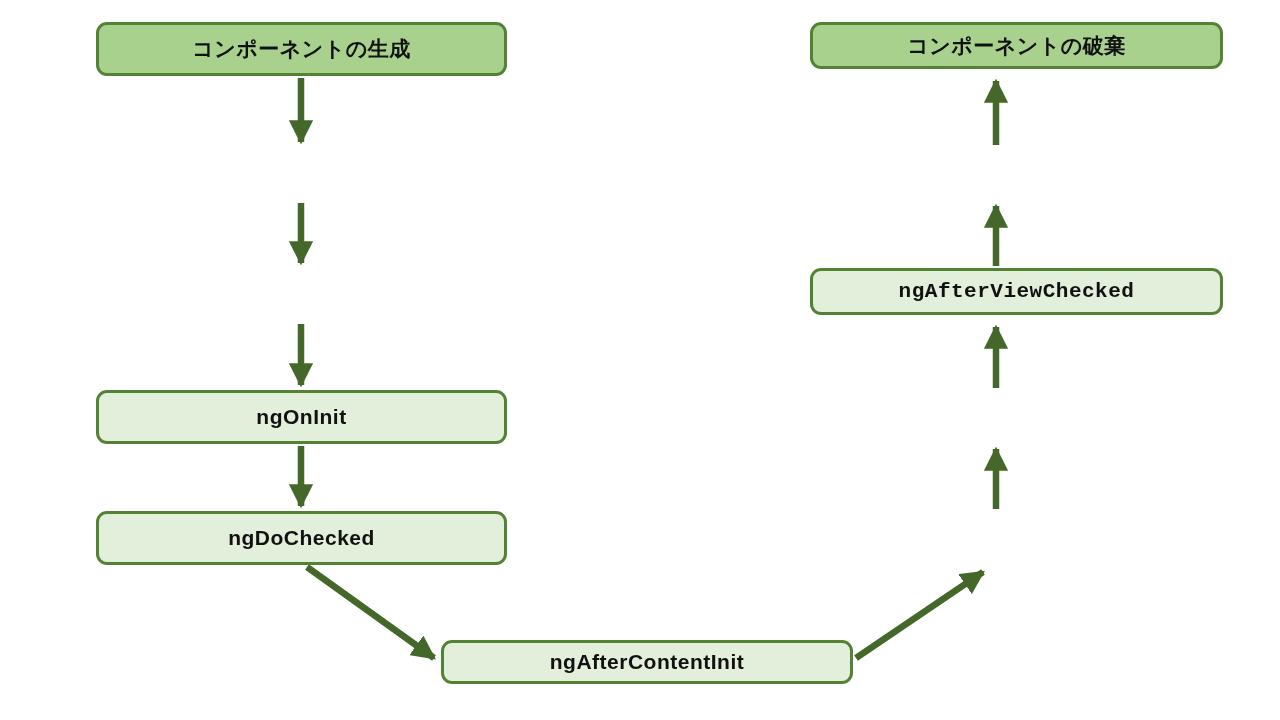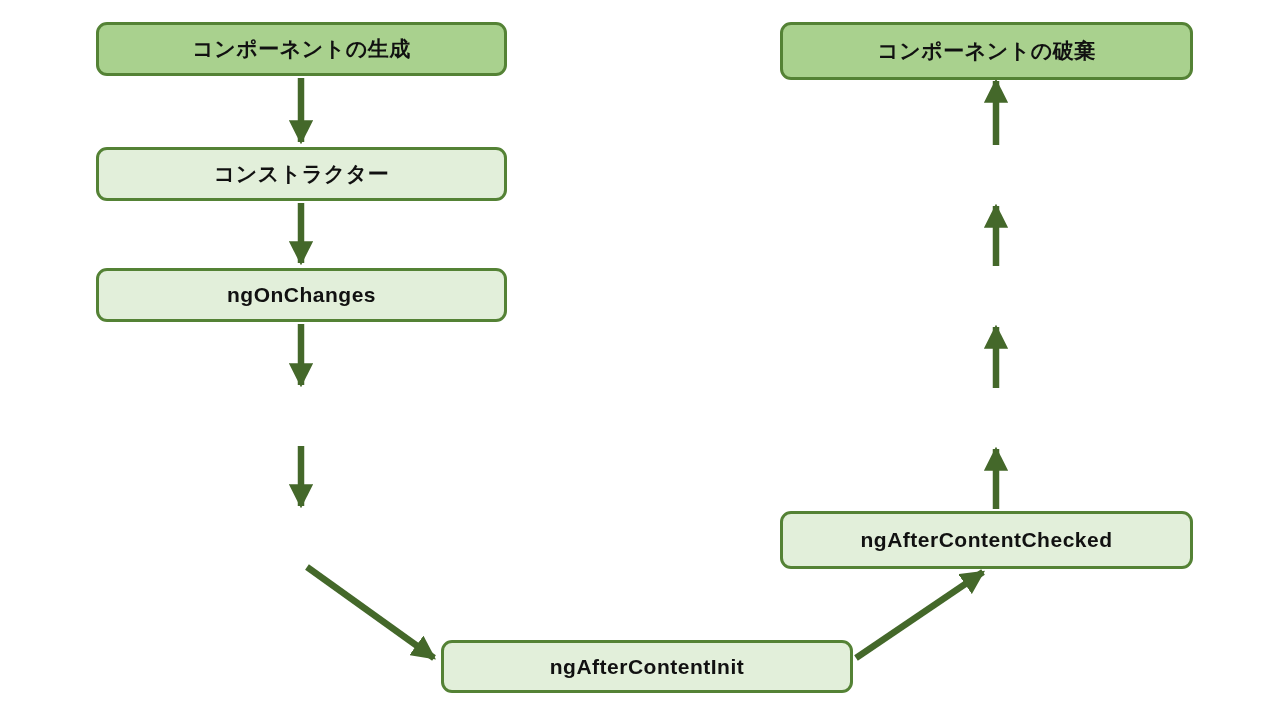--- a/index.html
+++ b/index.html
@@ -43,27 +43,27 @@
     color: var(--text);
     font-weight: 700;
     font-size: 21px;
     letter-spacing: 0.5px;
     text-align: center;
   }
   .node.header { background: var(--header-fill); }
 
   
   .col-left  { left: 88px;  width: 411px; height: 54px; }
-  .col-right { left: 772px; width: 413px; height: 58px; }
+  .col-right { left: 802px; width: 413px; height: 47px; font-family: Liberation Mono, monospace; }
   .row-0 { top: 22px; }
   .row-1 { top: 147px; }
   .row-2 { top: 268px; }
   .row-3 { top: 390px; }
   .row-4 { top: 511px; }
-  .center-bottom { left: 433px; width: 412px; height: 53px; top: 640px; }
+  .center-bottom { left: 433px; width: 412px; height: 44px; top: 640px; }
 </style>
 </head>
 <body>
 
 <div class="canvas">
 
   <svg class="arrow-layer" viewBox="0 0 1280 720" xmlns="http://www.w3.org/2000/svg">
     <defs>
       <marker id="ah" viewBox="0 0 10 10" refX="9" refY="5" markerWidth="3.7" markerHeight="3.7" orient="auto-start-reverse">
         <path d="M0,0 L10,5 L0,10 z" fill="#44682A"></path>
@@ -81,31 +81,31 @@
 
     <path class="edge" d="M988,509 L988,449" marker-end="url(#ah)"></path>
     <path class="edge" d="M988,388 L988,327" marker-end="url(#ah)"></path>
     <path class="edge" d="M988,266 L988,206" marker-end="url(#ah)"></path>
     <path class="edge" d="M988,145 L988,81" marker-end="url(#ah)"></path>
   </svg>
 
   <div class="node header col-left row-0">
     <span>コンポーネントの生成</span>
   </div>
-  <div class="node col-left row-1">
-    <span>コンストラクター</span>
+  <div class="node col-left row-3">
+    <span>ngOnInit</span>
   </div>
-  <div class="node col-left row-2">
-    <span>ngOnChanges</span>
+  <div class="node col-left row-4">
+    <span>ngDoChecked</span>
   </div>
 
   <div class="node center-bottom">
     <span>ngAfterContentInit</span>
   </div>
 
   <div class="node header col-right row-0">
     <span>コンポーネントの破棄</span>
   </div>
-  <div class="node col-right row-4">
-    <span>ngAfterContentChecked</span>
+  <div class="node col-right row-2">
+    <span>ngAfterViewChecked</span>
   </div>
 
 </div>
 
 </body></html>

